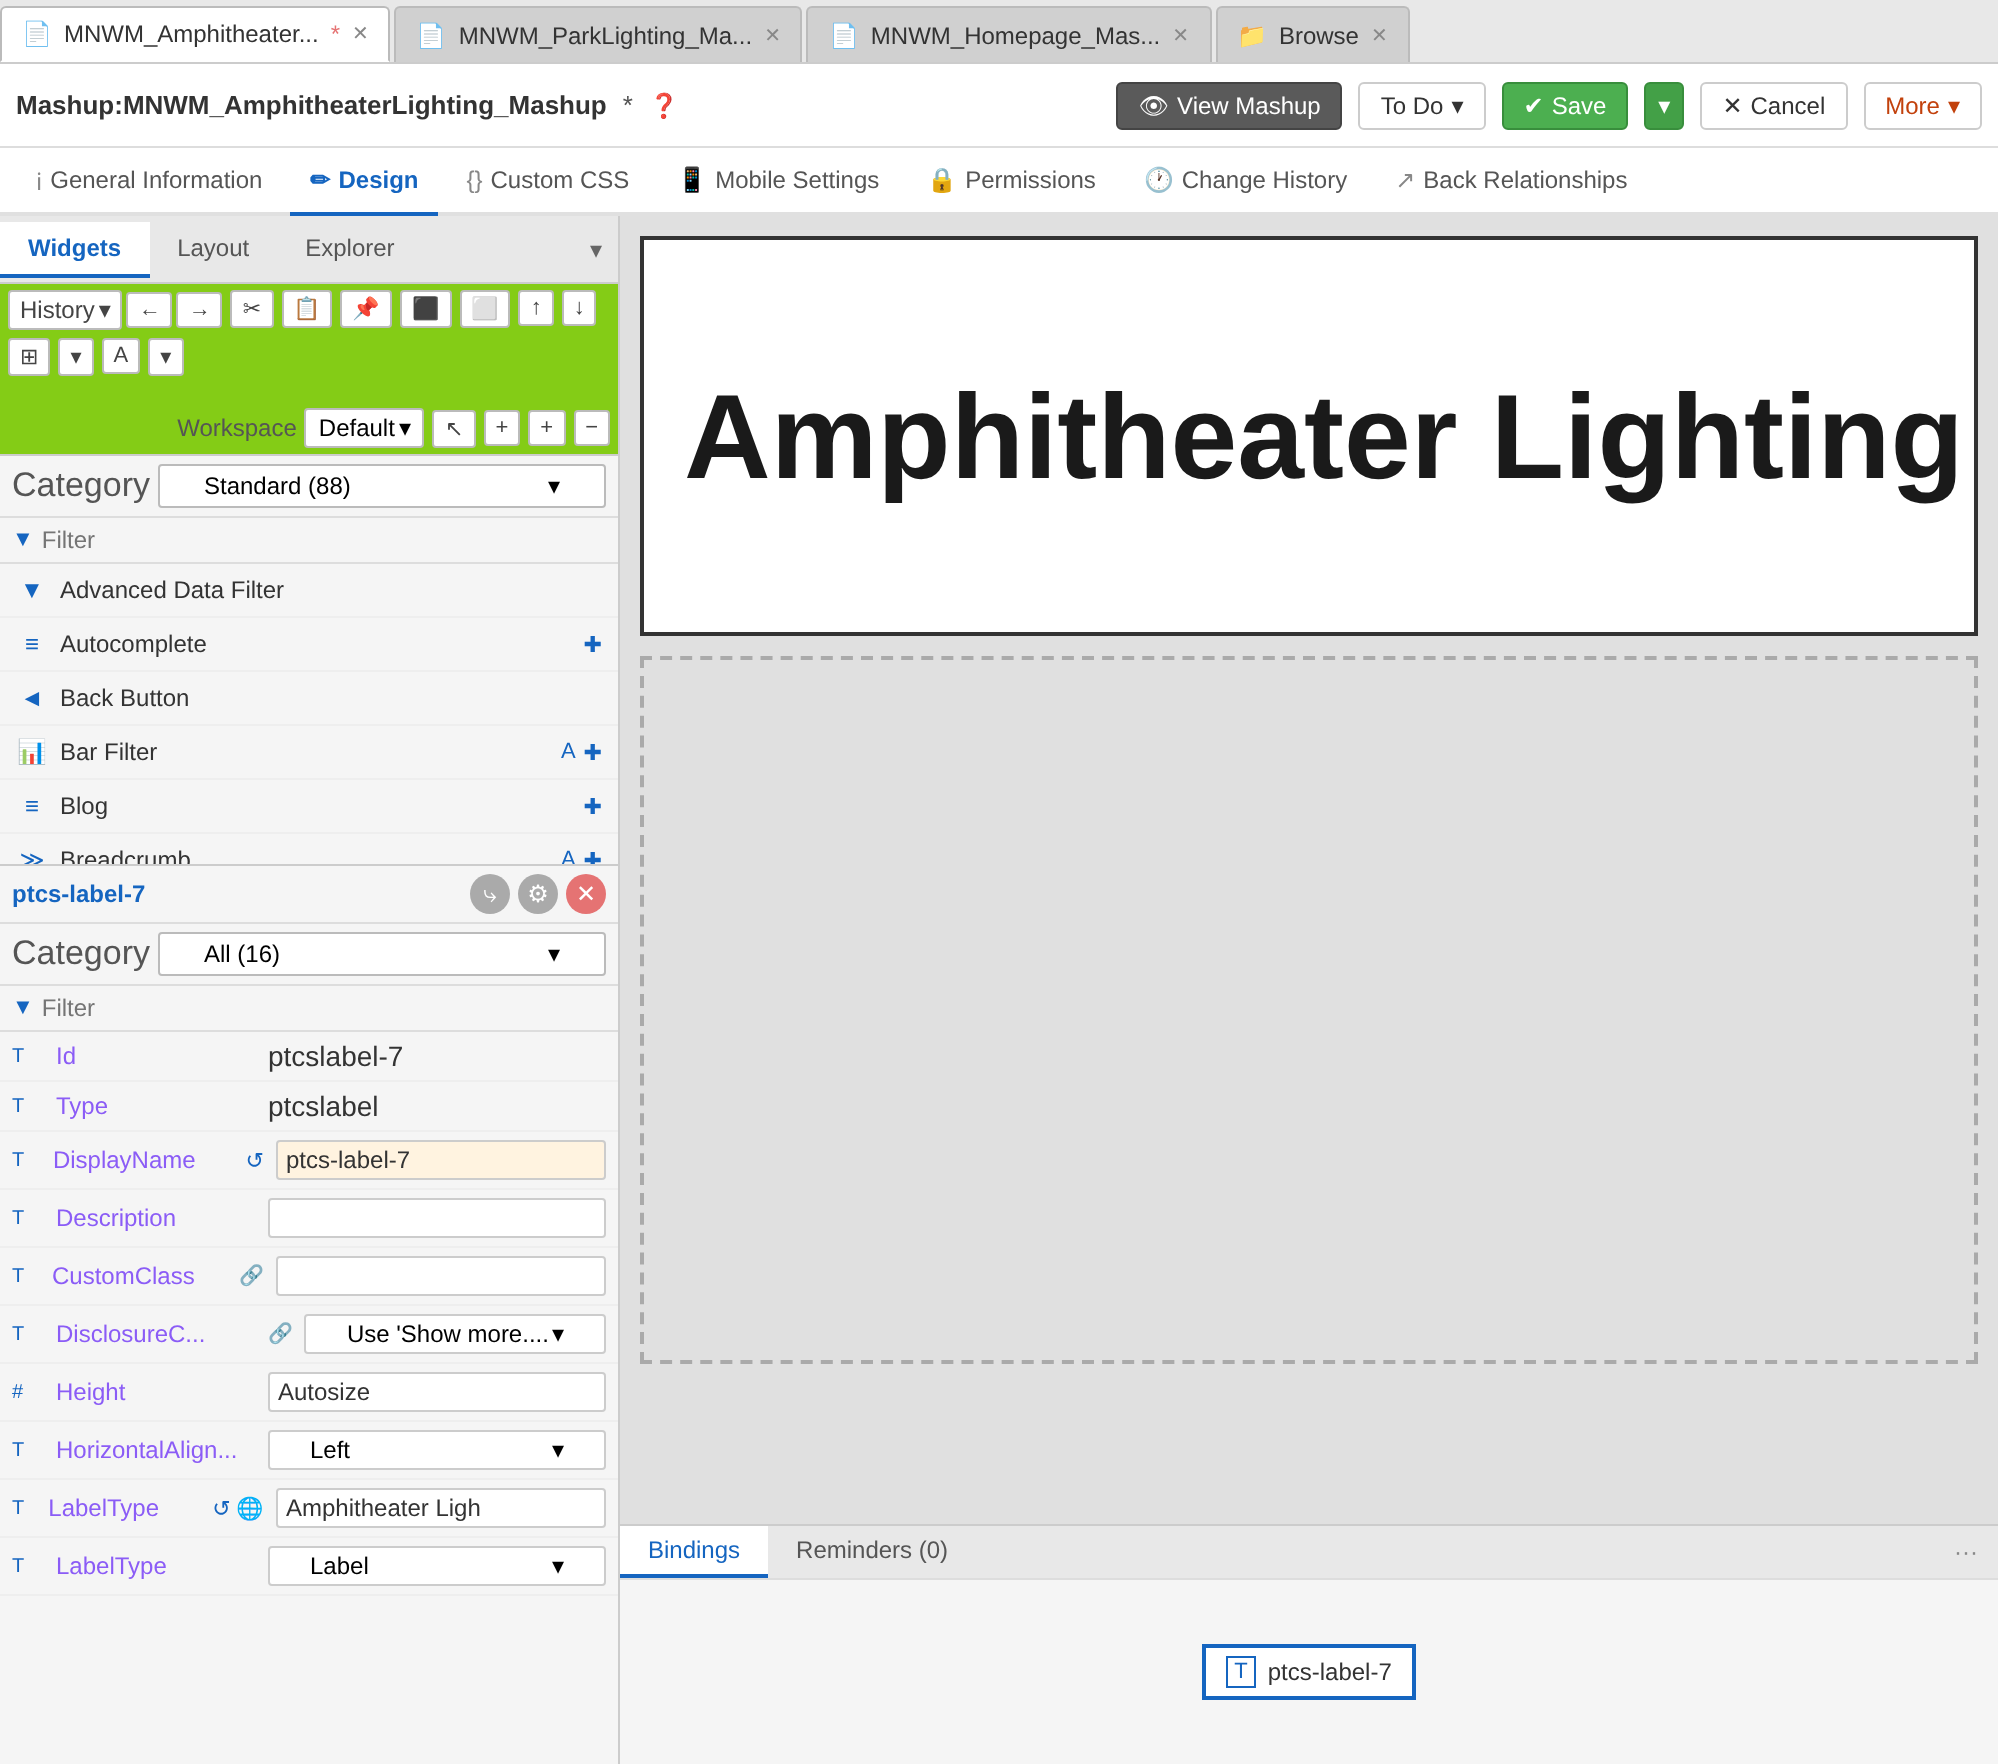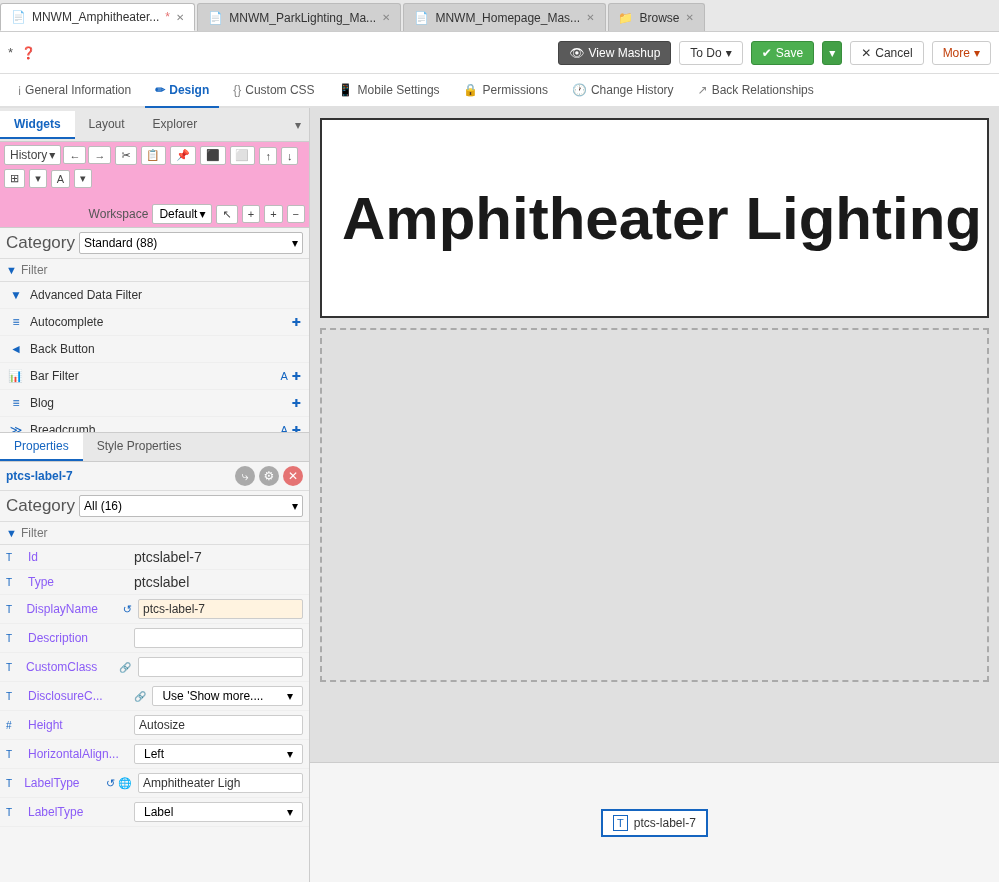--- a/index.html
+++ b/index.html
@@ -109,22 +109,22 @@
       font-size: 12px;
       color: #555;
       border-bottom: 2px solid transparent;
     }
     .widget-tab.active { background: #fff; border-bottom: 2px solid #1565c0; color: #1565c0; font-weight: bold; }
     .widget-tab-arrow { margin-left: auto; padding: 6px 8px; cursor: pointer; color: #666; }
 
     
     .toolbar-strip {
       display: flex;
-      align-items: flex-end;
-      background: #f9a8d4;
+      align-items: flex-start;
+      background: #84cc16;
       padding: 3px 4px;
       gap: 4px;
       border-bottom: 1px solid #ccc;
       flex-wrap: wrap;
     }
     .toolbar-btn {
       padding: 2px 5px;
       background: #fff;
       border: 1px solid #bbb;
       border-radius: 2px;
@@ -147,21 +147,21 @@
       align-items: center;
       padding: 4px 6px;
       gap: 4px;
       border-bottom: 1px solid #ddd;
       background: #f5f5f5;
     }
     .category-label { font-size: 17px; color: #555; white-space: nowrap; text-align: center; }
     .category-select {
       flex: 1;
       display: flex; align-items: center; justify-content: space-between;
-      border: 1px solid #bbb; background: #fff; padding: 3px 4px;
+      border: 1px solid #bbb; background: #fff; padding: 3px 22px;
       border-radius: 2px; cursor: pointer; font-size: 12px;
     }
 
     
     .filter-row {
       display: flex;
       align-items: center;
       padding: 4px 6px;
       border-bottom: 1px solid #ddd;
       background: #f5f5f5;
@@ -266,21 +266,21 @@
       border: 1px solid #ccc;
       background: #fff;
       padding: 2px 4px;
       border-radius: 2px;
       font-size: 12px;
       color: #333;
     }
     .prop-value-text { flex: 1; color: #333; font-size: 14px; }
     .prop-value-select {
       flex: 1; display: flex; align-items: center; justify-content: space-between;
-      border: 1px solid #ccc; background: #fff; padding: 2px 9px;
+      border: 1px solid #ccc; background: #fff; padding: 2px 20px;
       border-radius: 2px; cursor: pointer;
     }
     .prop-actions { display: flex; gap: 3px; align-items: center; }
     .prop-action-icon { color: #1565c0; cursor: pointer; font-size: 11px; }
 
     
     .canvas-area {
       flex: 1;
       display: flex;
       flex-direction: column;
@@ -389,20 +389,21 @@
     <span class="close-btn">✕</span>
   </div>
   <div class="tab">
     <span style="color:#888;">📁</span>
     <span>Browse</span>
     <span class="close-btn">✕</span>
   </div>
 </div>
 
 <div class="mashup-header">
+  <span class="mashup-title">Mashup:MNWM_AmphitheaterLighting_Mashup</span>
   <span style="color:#555; font-size:13px;">*</span>
   <span class="help-icon">❓</span>
   <div class="spacer"></div>
   <button class="btn btn-view">
     <span>👁</span>
     <span>View Mashup</span>
   </button>
   <button class="btn btn-todo">
     <span>To Do</span>
     <span>▾</span>
@@ -549,24 +550,20 @@
         <div class="widget-actions">
           <span class="widget-action-btn">A</span>
           <span class="widget-action-btn">✚</span>
         </div>
       </div>
 
     </div>
 
     <div class="props-section">
 
-      <div class="props-tabs">
-        <div class="props-tab active">Properties</div>
-        <div class="props-tab">Style Properties</div>
-      </div>
 
       <div class="widget-label-row">
         <span class="widget-label">ptcs-label-7</span>
         <div style="margin-left: auto; display: flex; gap: 4px;">
           <div class="icon-btn icon-share">⤷</div>
           <div class="icon-btn icon-gear">⚙</div>
           <div class="icon-btn icon-close">✕</div>
         </div>
       </div>
 
@@ -669,20 +666,25 @@
 
   <div class="canvas-area">
     <div class="canvas-content">
       <div class="canvas-white">
         <span class="canvas-label-text">Amphitheater Lighting Control</span>
       </div>
       <div class="canvas-dashed"></div>
     </div>
 
     <div class="bottom-panel">
+      <div class="bottom-panel-header">
+        <div class="bottom-tab active">Bindings</div>
+        <div class="bottom-tab">Reminders (0)</div>
+        <div class="bottom-dots">···</div>
+      </div>
       <div class="bottom-content">
         <div class="selected-widget-box">
           <span class="selected-widget-icon" style="color:#1565c0; border:1px solid #1565c0; padding: 1px 3px; font-size:11px;">T</span>
           <span>ptcs-label-7</span>
         </div>
       </div>
     </div>
   </div>
 
 </div>

